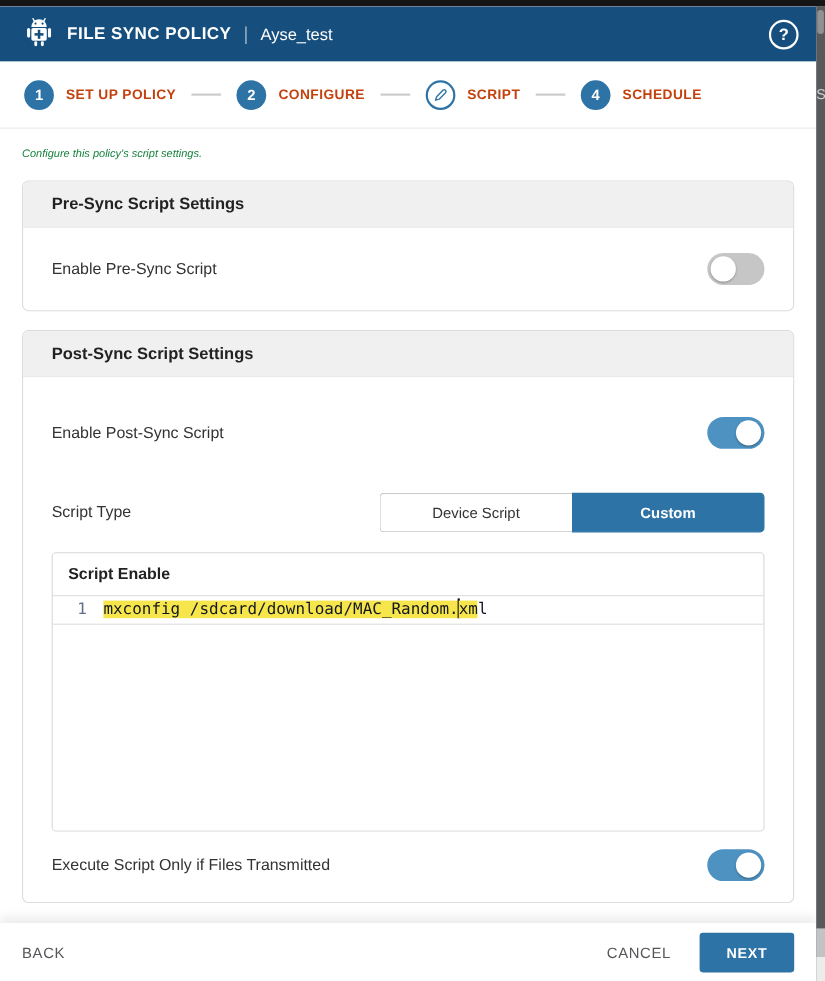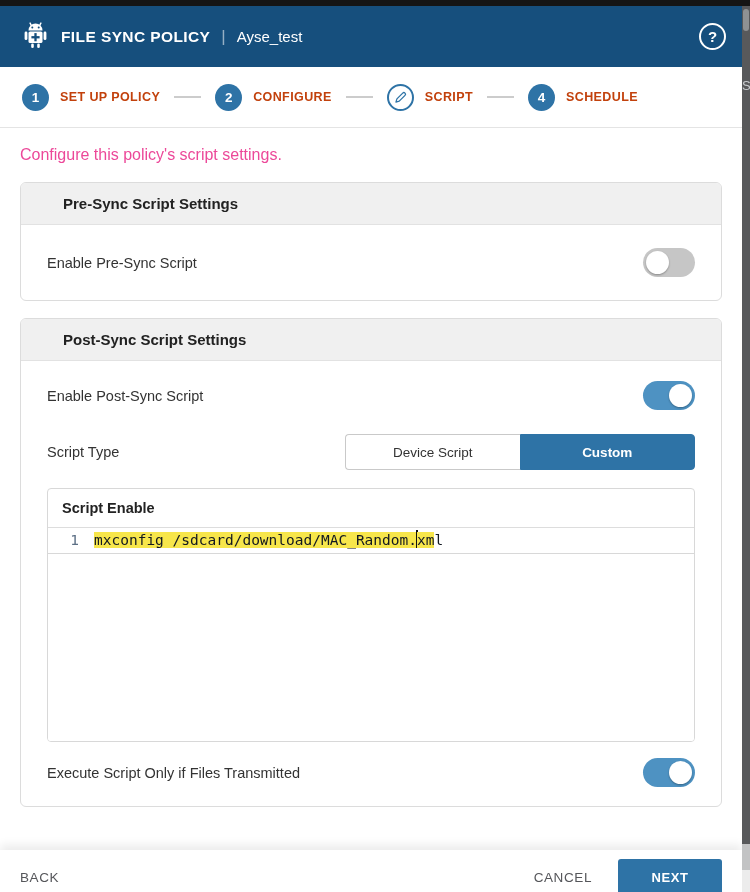--- a/index.html
+++ b/index.html
@@ -9,21 +9,21 @@
     background: #ffffff;
     overflow: hidden;
     position: relative;
   }
   .top-strip { height: 6px; background: #151515; width: 750px; }
   .layout { display: flex; height: 886px; }
   .app { width: 742px; display: flex; flex-direction: column; background: #fff; }
 
   
   .header {
-    height: 61px; background: #164F7D; display: flex; align-items: center;
+    height: 50px; background: #164F7D; display: flex; align-items: center;
     padding: 0 16px; flex: none;
   }
   .header .app-icon { flex: none; margin-left: 6px; }
   .header .title {
     color: #fff; font-weight: bold; font-size: 15.5px; letter-spacing: .4px;
     margin-left: 12px;
   }
   .header .divider { color: rgba(255,255,255,.55); font-size: 17px; margin: 0 11px; font-weight: 300; }
   .header .policy-name { color: #fff; font-size: 15px; }
   .header .spacer { flex: 1; }
@@ -46,32 +46,32 @@
   }
   .step-circle.current { background: #fff; border: 2px solid #2E73A6; }
   .step-label {
     margin-left: 11px; font-size: 12.5px; font-weight: bold; color: #c2410c;
     letter-spacing: .4px; white-space: nowrap;
   }
   .connector { width: 27px; height: 2px; background: #cccccc; margin: 0 14px; flex: none; }
 
   
   .main { height: 722px; padding: 16px 20px 0; background: #fff; overflow: hidden; flex: none; }
-  .intro { font-size: 16px; color: #ec4899; margin: 2px 0 18px; }
+  .intro { font-size: 10px; color: #15803d; margin: 2px 0 18px; font-style: italic; }
 
   .card { border: 1px solid #dcdcdc; border-radius: 6px; background: #fff; }
   .card + .card { margin-top: 17px; }
   .card-header {
     background: #f0f0f0; border-bottom: 1px solid #e2e2e2;
-    border-radius: 5px 5px 0 0; padding: 12px 42px;
+    border-radius: 5px 5px 0 0; padding: 12px 26px;
     font-size: 15px; font-weight: bold; color: #222;
   }
   .row {
     display: flex; align-items: center; justify-content: space-between;
-    padding: 20px 26px;
+    padding: 36px 26px;
   }
   .row.tall { padding: 23px 26px; }
   .row-label { font-size: 14.5px; color: #333; }
 
   
   .toggle {
     width: 52px; height: 29px; border-radius: 15px; background: #c6c6c6;
     position: relative; cursor: pointer; flex: none;
   }
   .toggle .knob {
@@ -128,21 +128,21 @@
   .footer .back {
     font-size: 13.5px; color: #55565a; letter-spacing: .6px; cursor: pointer;
     background: none; border: none; font-family: "Liberation Sans", sans-serif;
   }
   .footer .spacer { flex: 1; }
   .footer .cancel {
     font-size: 13.5px; color: #55565a; letter-spacing: .6px; cursor: pointer;
     background: none; border: none; margin-right: 26px; font-family: "Liberation Sans", sans-serif;
   }
   .footer .next {
-    width: 104px; height: 36px; background: #2E73A6; color: #fff; border: none;
+    width: 86px; height: 36px; background: #2E73A6; color: #fff; border: none;
     border-radius: 3px; font-size: 13px; font-weight: bold; letter-spacing: .6px;
     cursor: pointer; font-family: "Liberation Sans", sans-serif;
   }
 
   
   .bg-strip { width: 8px; background: #58595B; position: relative; flex: none; }
   .strip-thumb {
     position: absolute; top: 3px; left: 1px; width: 6px; height: 22px;
     background: #8F9193; border-radius: 3px;
   }

